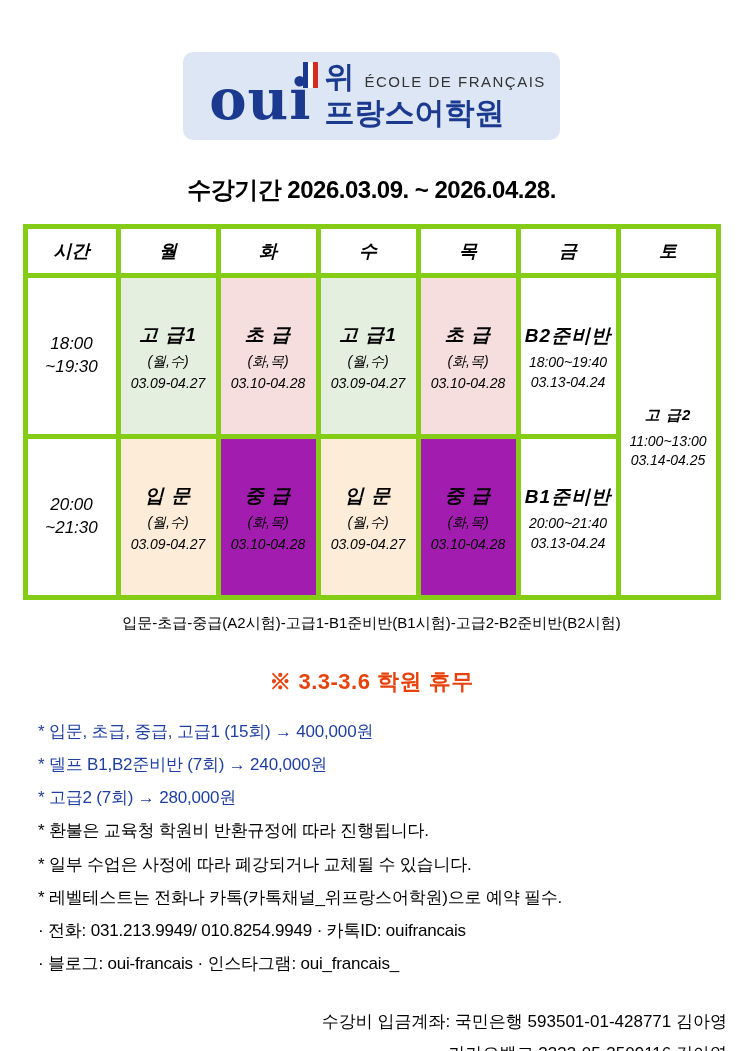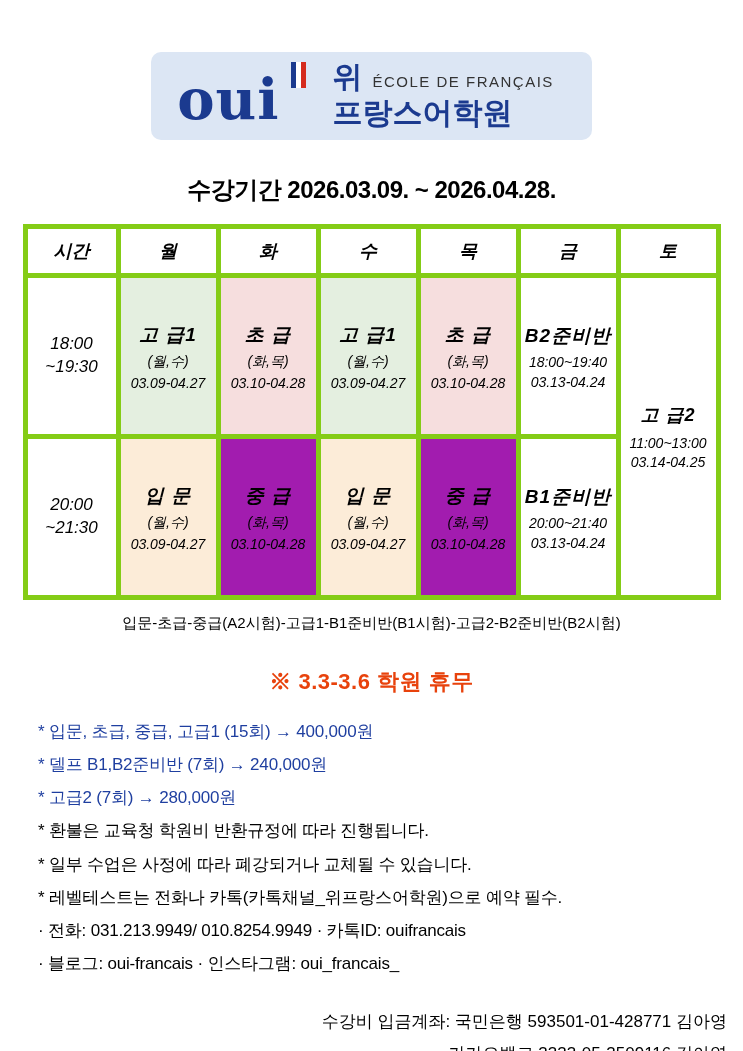--- a/index.html
+++ b/index.html
@@ -19,24 +19,24 @@
   
   .logo-wrap {
     width: 100%;
     display: flex;
     justify-content: center;
     padding-top: 52px;
   }
   .logo-box {
     background: #dce6f4;
     border-radius: 10px;
-    padding: 10px 38px 12px 26px;
+    padding: 10px 14px 12px 26px;
     display: flex;
     align-items: center;
-    gap: 24px;
+    gap: 4px;
   }
   .logo-oui {
     font-family: "DejaVu Serif", serif;
     font-weight: bold;
     font-size: 56px;
     color: #1b3a8f;
     letter-spacing: 1px;
     line-height: 1;
     position: relative;
     top: 4px;
@@ -133,21 +133,21 @@
     margin-bottom: 5px;
   }
   .slot .t2 {
     font-size: 14px;
     margin-bottom: 4px;
   }
   .slot .t3 {
     font-size: 14px;
   }
   .sat-cell .t1 {
-    font-size: 18px;
+    font-size: 15px;
     font-weight: bold;
     letter-spacing: 1px;
     margin-bottom: 8px;
   }
   .sat-cell .t2 { font-size: 14px; margin-bottom: 3px; }
   .sat-cell .t3 { font-size: 14px; }
 
   .bg-green  { background: #e4efe0; }
   .bg-pink   { background: #f6dede; }
   .bg-blue   { background: #a21caf; }

